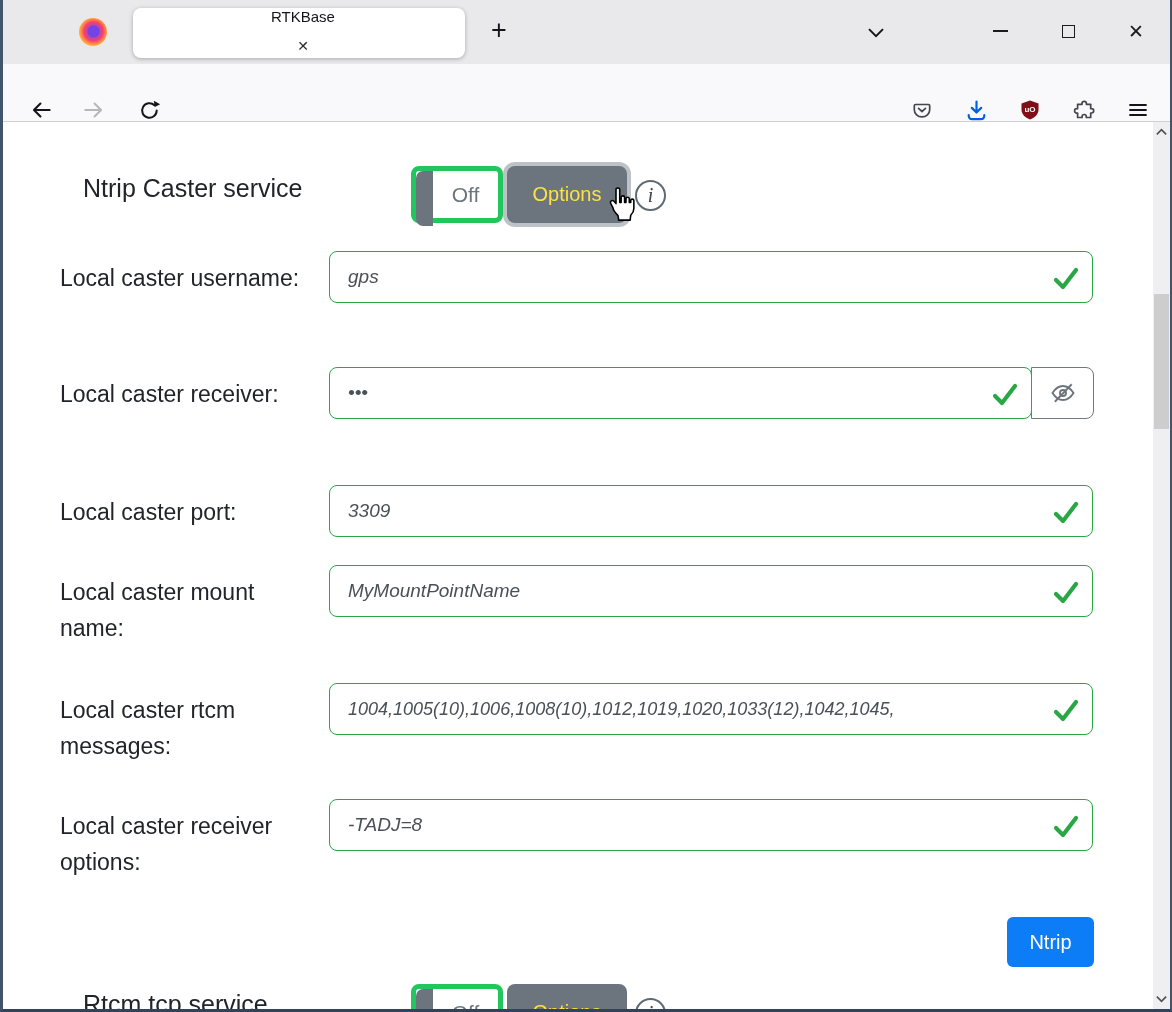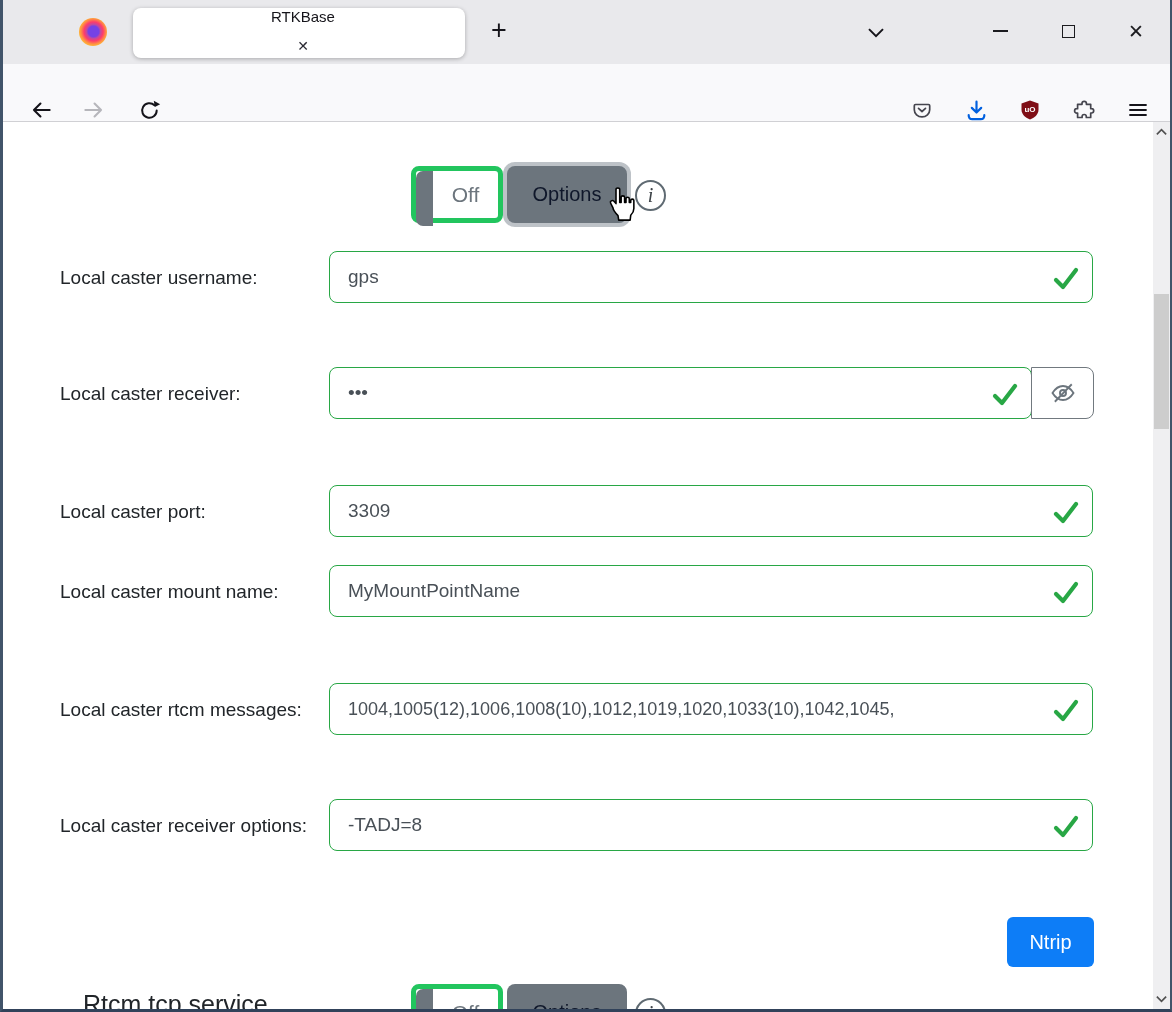--- a/index.html
+++ b/index.html
@@ -34,32 +34,32 @@
   .url-star { font-size:21px; color:#45454e; padding:0 6px; }
 
   
   .content { position:relative; height:887px; background:#fff; overflow:hidden; }
   .sec-title { position:absolute; left:80px; font-size:25px; color:#212529; }
   .toggle { position:absolute; left:408px; width:92px; height:57px; background:#fff; border:5px solid #22c55e; border-radius:8px; }
   .toggle-handle { position:absolute; left:0; top:0; width:17px; height:55px; background:#6c757d; border-radius:7px 0 0 7px; }
   .toggle-label { position:absolute; left:17px; right:0; top:0; bottom:0; display:flex; align-items:center; justify-content:center;
     font-size:21px; color:#6c757d; }
   .btn-options { position:absolute; left:504px; width:120px; height:57px; background:#6c757d; border:none; border-radius:8px;
-    color:#0f172a; font-size:20px; font-family:"Liberation Sans",sans-serif; }
+    color:#fde047; font-size:20px; font-family:"Liberation Sans",sans-serif; }
   .btn-options.focused { box-shadow:0 0 0 4px #bdc2c7; }
   .info-ico { position:absolute; width:31px; height:31px; border:2px solid #5f6a72; border-radius:50%;
     display:flex; align-items:center; justify-content:center;
     font-family:"Liberation Serif",serif; font-style:italic; font-size:20px; color:#3c4247; }
 
   .frow { position:absolute; left:0; width:100%; }
-  .flabel { position:absolute; left:57px; top:9px; width:253px; font-size:19px; line-height:36px; color:#212529; }
+  .flabel { position:absolute; left:57px; top:9px; width:253px; font-size:23px; line-height:36px; color:#212529; }
   .finput { position:absolute; left:326px; top:0; width:764px; height:52px; border:1.5px solid #28a745; border-radius:8px;
     background:#fff; display:flex; align-items:center; padding:0 46px 0 18px; }
   .finput.short { width:703px; }
-  .fval { font-size:19px; color:#495057; white-space:nowrap; overflow:hidden; }
+  .fval { font-size:19px; color:#495057; white-space:nowrap; overflow:hidden;font-style:italic; }
   .check { position:absolute; right:12px; top:13px; }
   .eye-btn { position:absolute; left:1028px; top:0; width:63px; height:52px; background:#fff; border:1px solid #71797f;
     border-radius:0 8px 8px 0; display:flex; align-items:center; justify-content:center; }
   .btn-save { position:absolute; left:1004px; top:795px; width:87px; height:50px; background:#0d7df7; color:#fff;
     border:none; border-radius:6px; font-size:20px; font-family:"Liberation Sans",sans-serif; }
 
   
   .scrollbar { position:absolute; right:0; top:0; bottom:0; width:17px; background:#efeff1; }
   .sb-arrow { position:absolute; left:0; width:17px; height:17px; display:flex; align-items:center; justify-content:center; }
   .sb-thumb { position:absolute; left:1px; top:172px; width:15px; height:135px; background:#cdcdcd; }
@@ -148,20 +148,21 @@
     </div>
     <div class="nav-ico" style="left:1121px;">
       <svg width="24" height="24" viewBox="0 0 24 24">
         <path d="M4 7 h16 M4 12 h16 M4 17 h16" stroke="#15141a" stroke-width="1.8" stroke-linecap="round"></path>
       </svg>
     </div>
   </div>
 
   <div class="content">
 
+    <div class="sec-title" style="top:52px;">Ntrip Caster service</div>
     <div class="toggle" style="top:44px;">
       <span class="toggle-handle"></span>
       <span class="toggle-label">Off</span>
     </div>
     <button class="btn-options focused" style="top:44px;">Options</button>
     <div class="info-ico" style="left:632px; top:58px;">i</div>
 
     <div class="frow" style="top:129px;">
       <div class="flabel">Local caster username:</div>
       <div class="finput">
@@ -205,21 +206,21 @@
         <span class="fval">MyMountPointName</span>
         <svg class="check" width="28" height="28" viewBox="0 0 28 28">
           <polyline points="4,15 11,22 24,5" fill="none" stroke="#28a745" stroke-width="4.2" stroke-linecap="round" stroke-linejoin="round"></polyline>
         </svg>
       </div>
     </div>
 
     <div class="frow" style="top:561px;">
       <div class="flabel">Local caster rtcm messages:</div>
       <div class="finput">
-        <span class="fval" style="font-size:18px;">1004,1005(12),1006,1008(10),1012,1019,1020,1033(10),1042,1045,</span>
+        <span class="fval" style="font-size:18px;">1004,1005(10),1006,1008(10),1012,1019,1020,1033(12),1042,1045,</span>
         <svg class="check" width="28" height="28" viewBox="0 0 28 28">
           <polyline points="4,15 11,22 24,5" fill="none" stroke="#28a745" stroke-width="4.2" stroke-linecap="round" stroke-linejoin="round"></polyline>
         </svg>
       </div>
     </div>
 
     <div class="frow" style="top:677px;">
       <div class="flabel">Local caster receiver options:</div>
       <div class="finput">
         <span class="fval">-TADJ=8</span>

